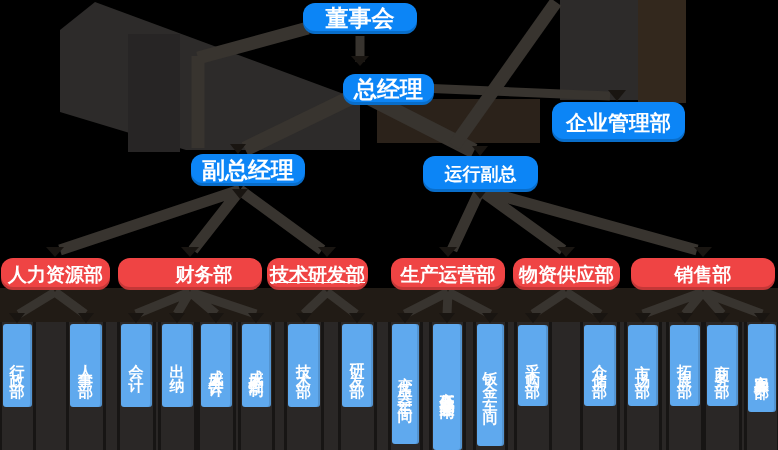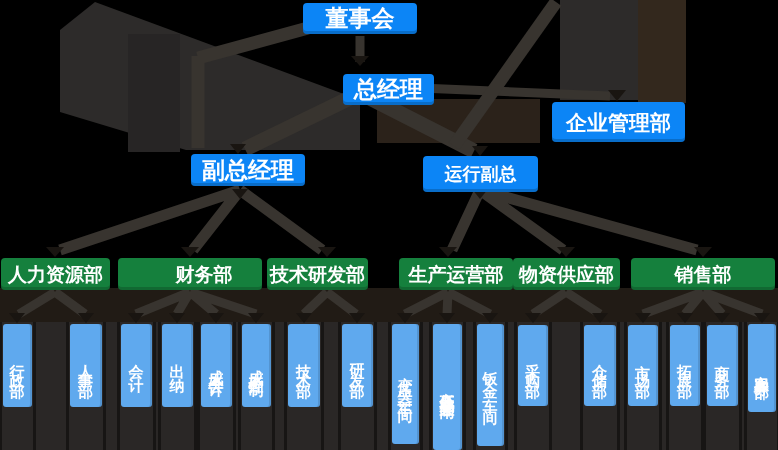--- a/index.html
+++ b/index.html
@@ -1,38 +1,38 @@
 <!DOCTYPE html>
 <html><head>
 <meta charset="utf-8">
 <style>
   html,body{margin:0;padding:0;background:#000;}
   .stage{position:relative;width:778px;height:450px;background:#000;overflow:hidden;
          font-family:"Liberation Sans","DejaVu Sans",sans-serif;}
   .stage svg{position:absolute;left:0;top:0;}
   .node{position:absolute;display:flex;align-items:center;justify-content:center;
-        color:#fff;font-weight:bold;border-radius:4px;box-sizing:border-box;
+        color:#fff;font-weight:bold;border-radius:12px;box-sizing:border-box;
         text-align:center;line-height:1;z-index:2;
         box-shadow:inset 0 -3px 0 rgba(0,0,0,0.18);}
   .lvl-top{background:#0c85f6;font-size:23px;height:31px;}
-  .lvl-dept{background:#15803d;font-size:19px;height:32px;top:258px;}
+  .lvl-dept{background:#ef4444;font-size:19px;height:32px;top:258px;}
   .lvl-sub{background:#5fa9ee;font-size:15px;top:324px;width:30px;height:83px;
            writing-mode:vertical-rl;text-orientation:upright;border-radius:3px;
            box-shadow:inset -2px 0 0 rgba(0,0,0,0.12);}
   
   #n-board   {left:303px;top:3px;  width:114px;}
   #n-gm      {left:303px;top:74px; width:91px;margin-left:40px;}
   #n-entmgmt {left:552px;top:102px;width:133px;height:40px;font-size:21px;}
   #n-deputy  {left:191px;top:154px;width:114px;height:32px;}
   #n-opsvp   {left:423px;top:156px;width:115px;height:36px;font-size:18px;}
   
   #n-hr     {left:1px;  width:109px;}
   #n-fin    {left:118px;width:144px;padding-left:28px;}
-  #n-rd     {left:267px;width:101px;}
-  #n-prod   {left:399px;width:114px;}
+  #n-rd     {left:267px;width:101px;text-decoration:underline;}
+  #n-prod   {left:391px;width:114px;}
   #n-supply {left:513px;width:107px;}
   #n-sales  {left:631px;width:144px;}
   
   #n-admin      {left:3px;  width:29px;}
   #n-personnel  {left:70px; width:32px;}
   #n-acct       {left:121px;width:31px;}
   #n-cashier    {left:162px;width:31px;}
   #n-costacct   {left:201px;width:31px;}
   #n-costctl    {left:242px;width:29px;}
   #n-tech       {left:288px;width:32px;}

